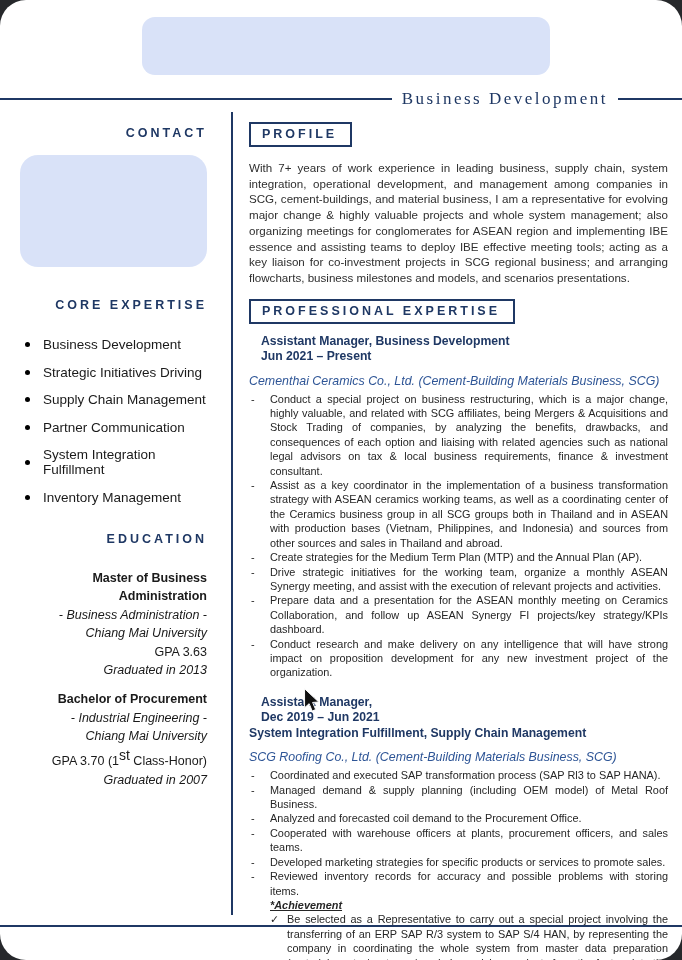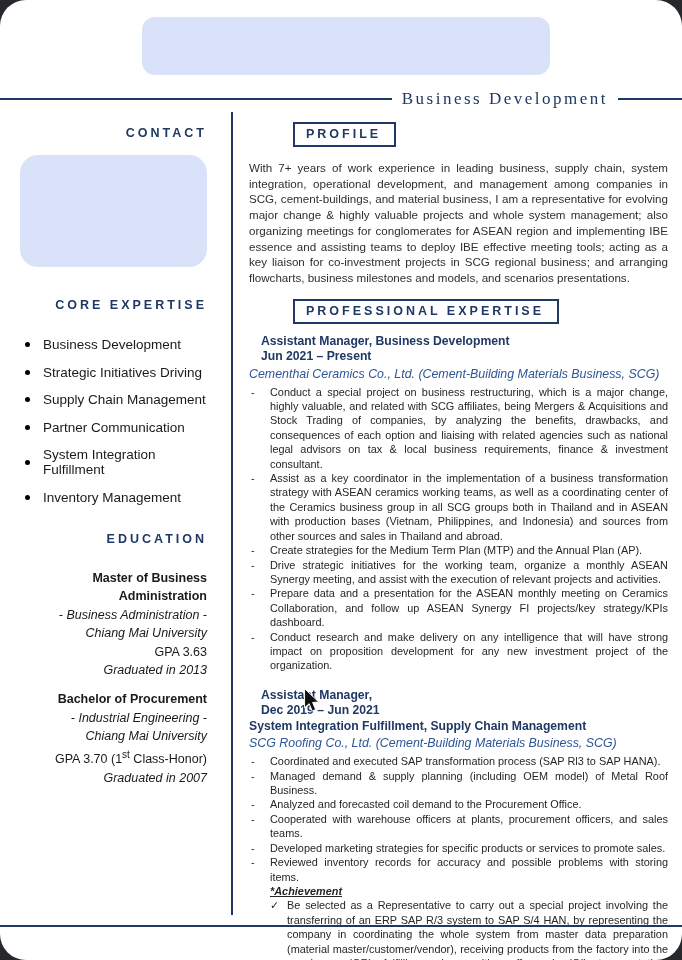--- a/index.html
+++ b/index.html
@@ -69,48 +69,48 @@
     background: #000; flex: none; margin-left: 5px; margin-right: 13px;
   }
   .h-edu { margin-top: 27px; }
   .edu-block {
     text-align: right; font-size: 12.5px; color: #1a1a1a;
     line-height: 18.6px; margin-top: 23px;
   }
   .edu-block + .edu-block { margin-top: 10px; }
   .edu-degree { font-weight: bold; }
   .edu-italic { font-style: italic; }
-  .edu-gpa sup { font-size: 10px; }
+  .edu-gpa sup { font-size: 14px; }
   
   .boxed-heading {
     display: inline-block;
     border: 2px solid #1f3864;
     padding: 3px 13px 4px 11px;
     font-weight: bold; letter-spacing: 3px;
-    font-size: 12.5px; color: #1f3864; white-space: nowrap; margin-left: 44px;
+    font-size: 12.5px; color: #1f3864; white-space: nowrap;
   }
   .profile-box { margin-top: 2px; }
   .profile-text {
     margin-top: 13px; font-size: 11.6px; line-height: 15.7px;
     text-align: justify; color: #2e2e2e;
   }
   .exp-box { margin-top: 13px; }
   .job { margin-top: 10px; }
   .job-2 { margin-top: 15px; }
   .job-header {
     display: flex; justify-content: space-between; align-items: baseline;
     font-weight: bold; color: #1f3864; font-size: 12.2px; line-height: 15.5px; flex-direction: column;
   }
   .job-title2 {
     font-weight: bold; color: #1f3864; font-size: 12.2px; line-height: 15.5px;
   }
   .job-dates { white-space: nowrap; margin-left: 12px; }
   .job-company {
     font-style: italic; color: #2e5596; font-size: 12.4px;
-    line-height: 16px; margin-top: 1px;
+    line-height: 16px; margin-top: 8px;
   }
   .bullets { margin-top: 3px; }
   .bullet { display: flex; font-size: 10.9px; line-height: 14.4px; color: #262626; }
   .bullet .dash { width: 21px; flex: none; padding-left: 2px; box-sizing: border-box; }
   .bullet .btext { flex: 1; text-align: justify; }
   .ach-heading {
     margin-left: 21px; font-weight: bold; font-style: italic;
     text-decoration: underline; font-size: 10.9px; line-height: 14.4px; color: #262626;
   }
   .ach-bullet { display: flex; font-size: 10.9px; line-height: 14.4px; color: #262626; margin-left: 21px; }

